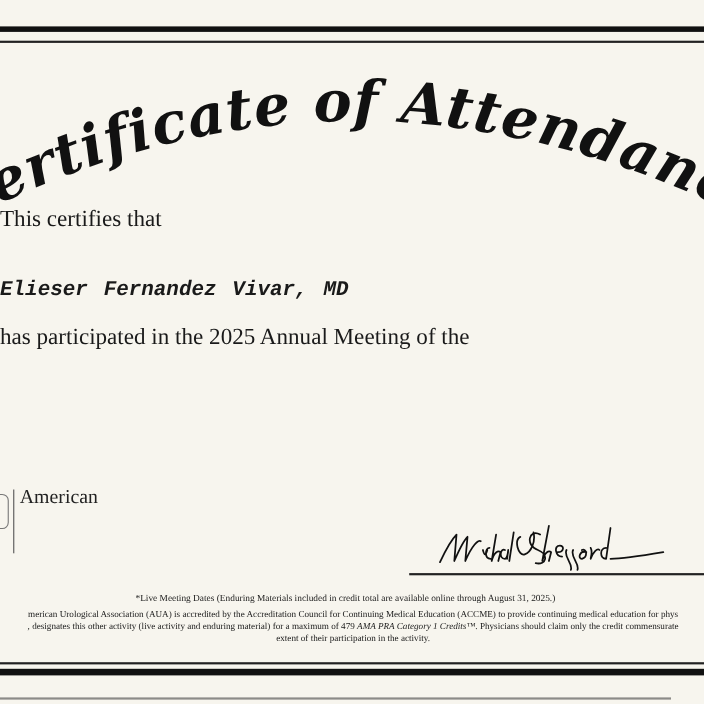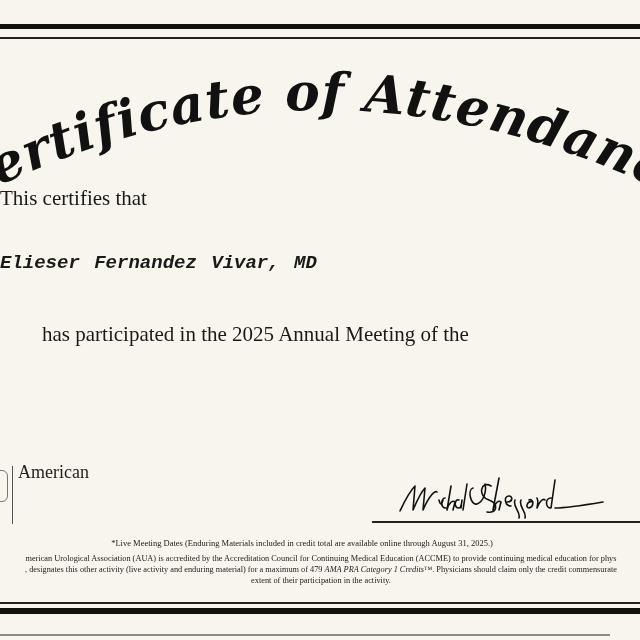--- a/index.html
+++ b/index.html
@@ -21,33 +21,33 @@
     font-weight: bold; font-style: italic;
     font-size: 52px; fill: #111; letter-spacing: 1px;
   }
 
   .center { position: absolute; left: 0; width: 540px; text-align: left; }
   .certifies { top: 186px; font-size: 21px; }
   .recipient {
     top: 252px; font-size: 19px; font-weight: bold; font-style: italic;
     font-family: Liberation Mono, monospace; word-spacing: 3px;
   }
-  .body-lines { top: 320px; font-size: 21px; line-height: 29px; padding-left: 42px; }
+  .body-lines { top: 292px; font-size: 21px; line-height: 29px; }
   .body-lines sup { font-size: 10px; vertical-align: top; position: relative; top: -2px; }
 
-  .logo { position: absolute; left: 0; top: 462px; width: 210px; height: 90px; }
+  .logo { position: absolute; left: 0; top: 441px; width: 210px; height: 90px; }
   .logo-mark { position: absolute; left: -6px; top: 8px; width: 12px; height: 30px; border: 1px solid #777; border-radius: 6px; }
   .logo-bar { position: absolute; left: 12px; top: 4px; width: 1px; height: 58px; background: #555; }
   .logo-name { position: absolute; left: 18px; top: 0; font-size: 18px; line-height: 20px; color: #222; }
   .logo-sub { position: absolute; left: 18px; top: 69px; font-size: 14px; color: #222; white-space: nowrap; }
 
   .signature { position: absolute; left: 395px; top: 466px; width: 220px; height: 54px; }
   .sig-line { position: absolute; left: 372px; top: 521px; width: 268px; height: 2px; background: #222; }
 
-  .note { position: absolute; left: 0; width: 604px; text-align: center; white-space: nowrap; }
+  .note { position: absolute; left: 12px; width: 604px; text-align: center; white-space: nowrap; }
   .live-note { top: 538px; font-size: 8.5px; }
   .accred {
     top: 553px; font-size: 8.3px; line-height: 11px; left: -14px; width: 670px;
   }
   .accred i { font-style: italic; text-align: right; }
 </style>
 </head>
 <body>
 
 <div class="border-top-thick"></div>

